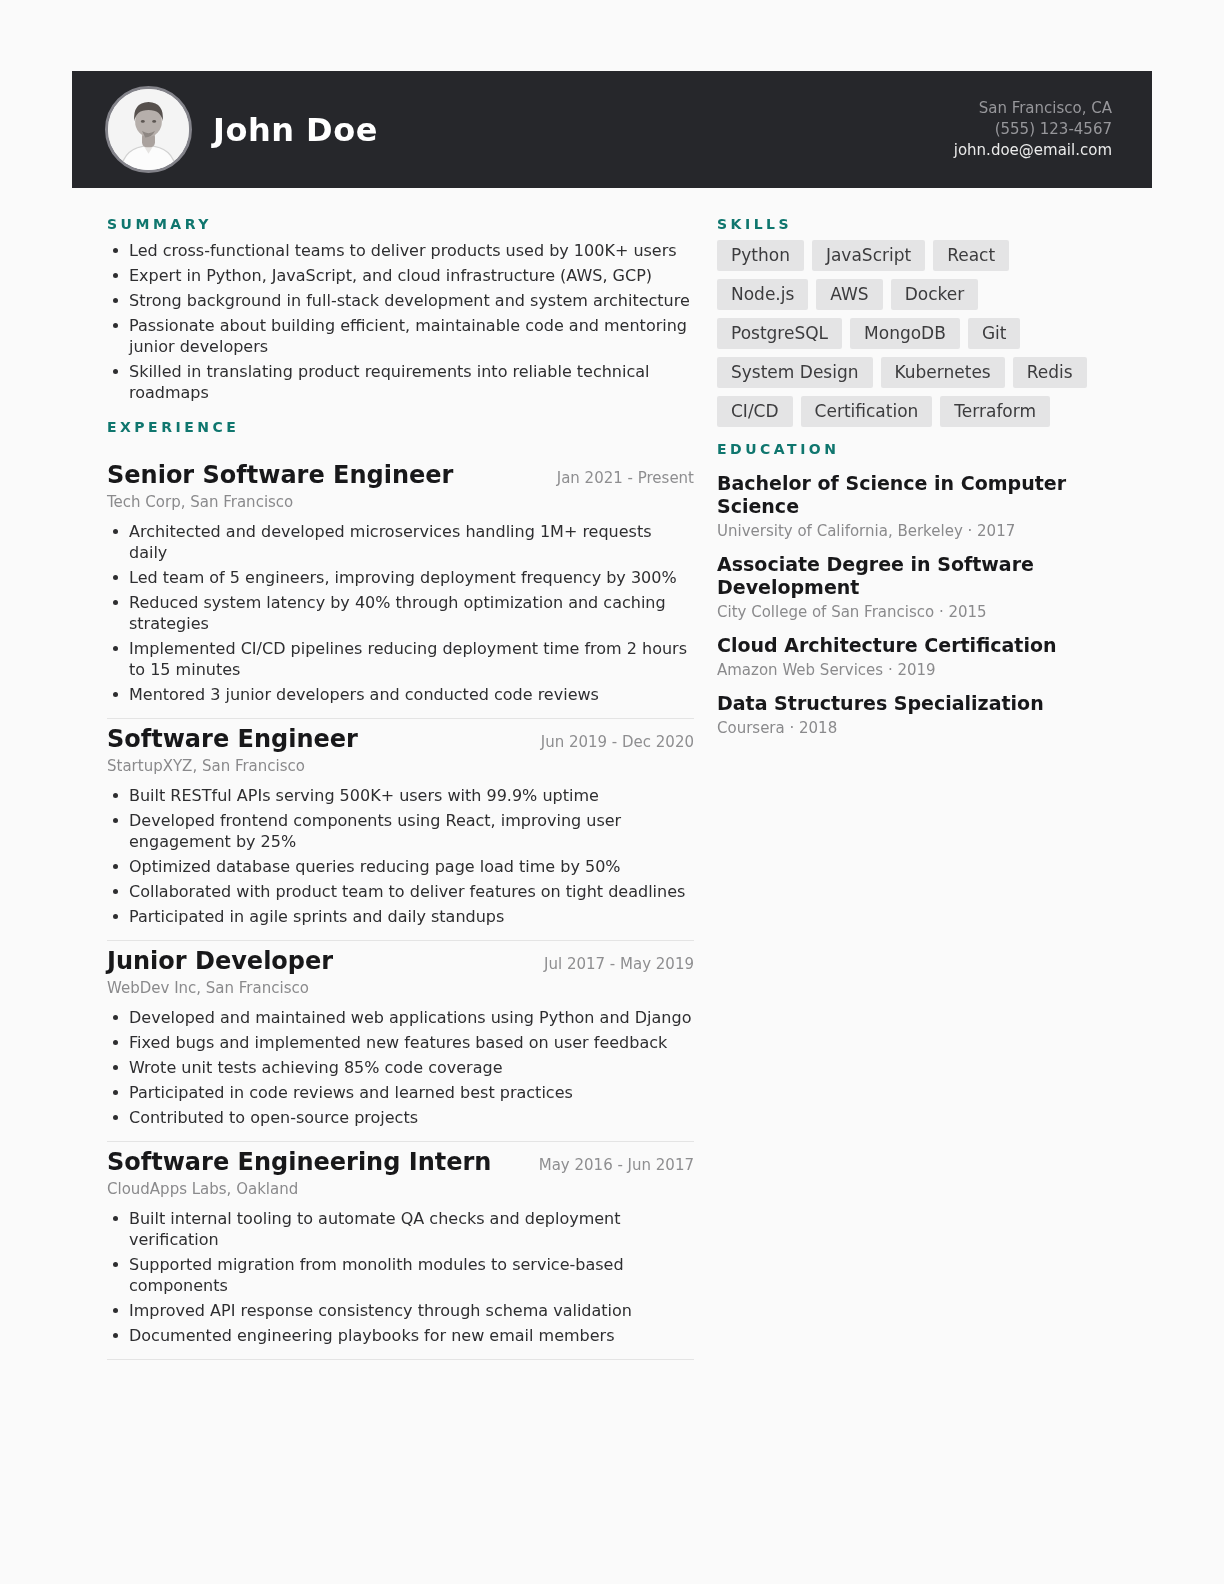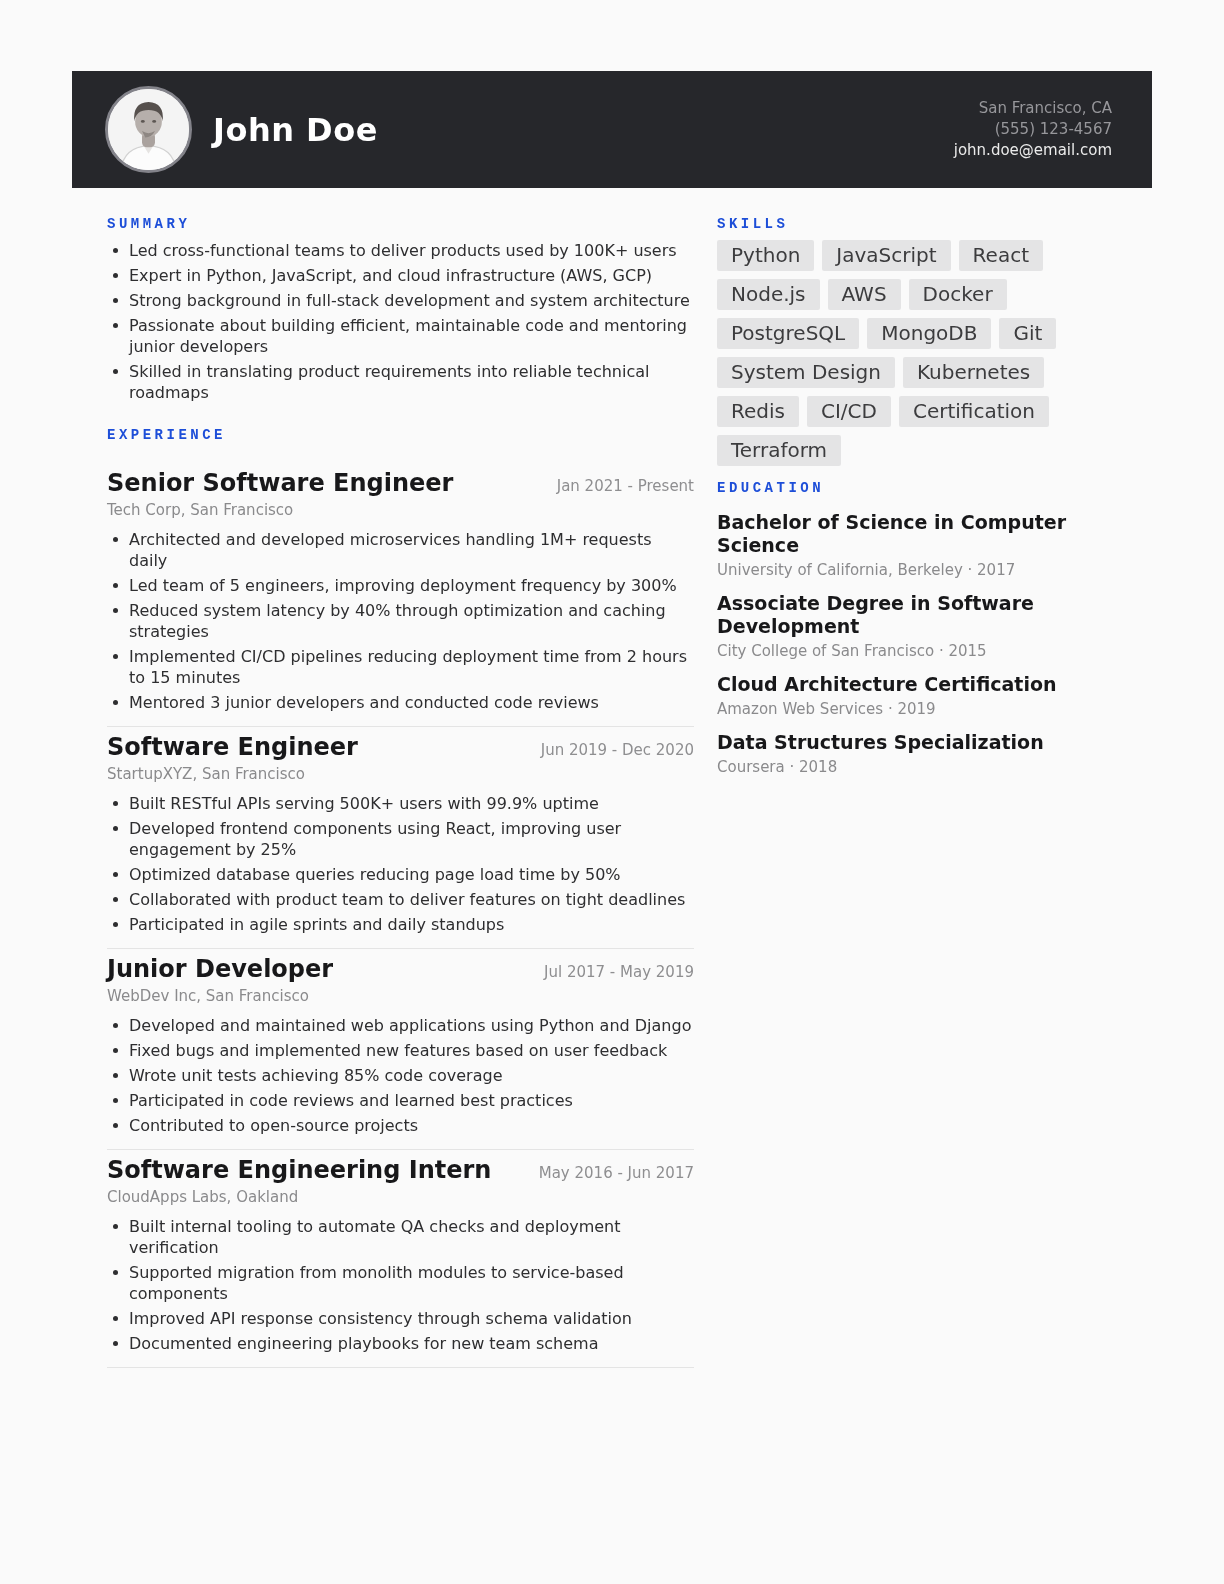--- a/index.html
+++ b/index.html
@@ -51,24 +51,23 @@
 
   
   .columns { display: flex; margin: 0 72px; align-items: flex-start; }
   .col-left  { margin-left: 35px; width: 587px; flex: none; }
   .col-right { margin-left: 23px; width: 390px; flex: none; }
 
   .section-title {
     font-size: 14px;
     font-weight: bold;
     letter-spacing: 3.5px;
-    color: #1d4ed8;
+    color: #0f766e;
     line-height: 20px;
     margin: 26px 0 6px 0;
-    font-family: Liberation Mono, monospace;
   }
 
   
   ul.blist { list-style: none; margin: 6px 0 0 0; padding: 0; }
   ul.blist li {
     position: relative;
     padding-left: 22px;
     font-size: 16px;
     line-height: 21px;
     color: #2e2e30;
@@ -93,21 +92,21 @@
   .job-title { font-size: 24px; font-weight: bold; color: #18181a; line-height: 24px; }
   .job-dates { font-size: 15px; color: #8e8e90; line-height: 24px; white-space: nowrap; }
   .job-company { font-size: 15px; color: #8a8a8c; line-height: 20px; margin-top: 2px; }
   .job ul.blist { margin-top: 9px; }
 
   
   .chips { display: flex; flex-wrap: wrap; gap: 8px; margin-top: 6px; }
   .chip {
     background: var(--chip_bg, #e4e4e5);
     color: #3c3c3e;
-    font-size: 20px;
+    font-size: 17px;
     line-height: 21px;
     padding: 5px 14px;
     border-radius: 2px;
     white-space: nowrap;
   }
 
   
   .edu-title { margin-top: 12px; margin-bottom: 13px; }
   .edu-item { margin-bottom: 12px; }
   .edu-degree { font-size: 19px; font-weight: bold; color: #18181a; line-height: 23px; }
@@ -146,21 +145,21 @@
 
       <div class="section-title">SUMMARY</div>
       <ul class="blist">
         <li>Led cross-functional teams to deliver products used by 100K+ users</li>
         <li>Expert in Python, JavaScript, and cloud infrastructure (AWS, GCP)</li>
         <li>Strong background in full-stack development and system architecture</li>
         <li>Passionate about building efficient, maintainable code and mentoring junior developers</li>
         <li>Skilled in translating product requirements into reliable technical roadmaps</li>
       </ul>
 
-      <div class="section-title" style="margin-top:22px;">EXPERIENCE</div>
+      <div class="section-title" style="margin-top:14px;">EXPERIENCE</div>
 
       <div class="jobs">
 
         <div class="job">
           <div class="job-head">
             <span class="job-title">Senior Software Engineer</span>
             <span class="job-dates">Jan 2021 - Present</span>
           </div>
           <div class="job-company">Tech Corp, San Francisco</div>
           <ul class="blist">
@@ -205,21 +204,21 @@
         <div class="job">
           <div class="job-head">
             <span class="job-title">Software Engineering Intern</span>
             <span class="job-dates">May 2016 - Jun 2017</span>
           </div>
           <div class="job-company">CloudApps Labs, Oakland</div>
           <ul class="blist">
             <li>Built internal tooling to automate QA checks and deployment verification</li>
             <li>Supported migration from monolith modules to service-based components</li>
             <li>Improved API response consistency through schema validation</li>
-            <li>Documented engineering playbooks for new team schema</li>
+            <li>Documented engineering playbooks for new email members</li>
           </ul>
         </div>
 
       </div>
     </div>
 
     <div class="col-right">
 
       <div class="section-title">SKILLS</div>
       <div class="chips">

